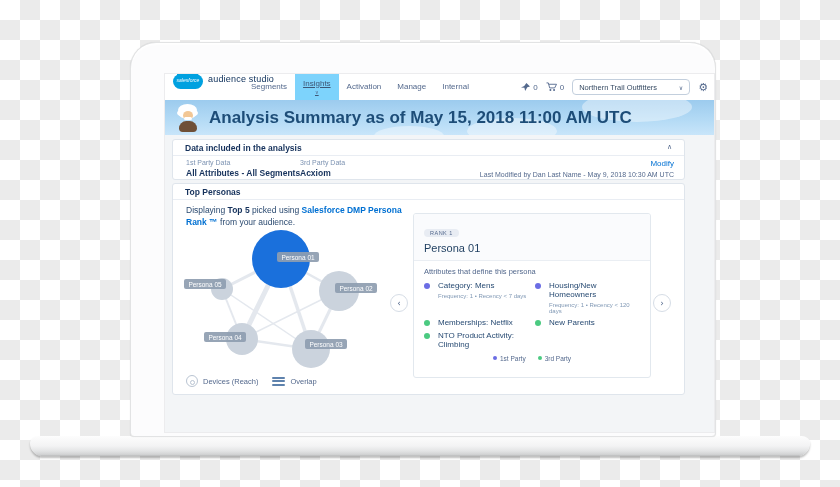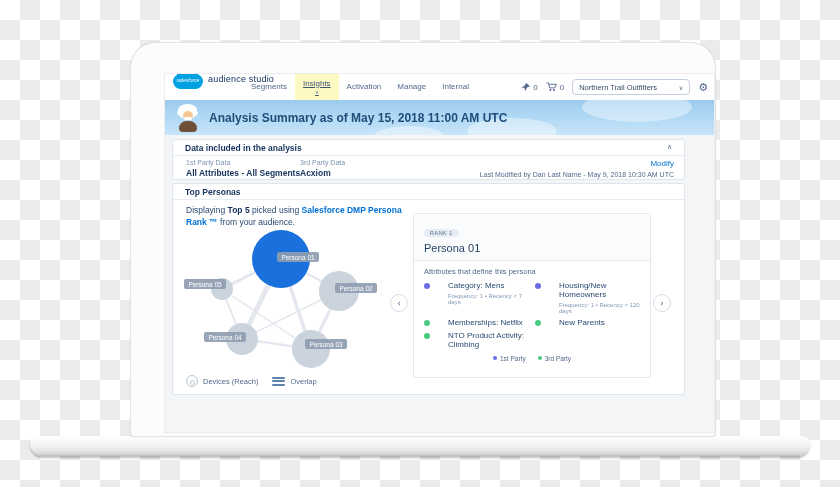--- a/index.html
+++ b/index.html
@@ -37,35 +37,35 @@
   .nav{position:absolute;left:0;top:0;width:100%;height:26px;background:#fff;border-bottom:1px solid #e2e8f0;}
   .brand{position:absolute;left:8px;top:0;height:26px;display:flex;gap:5px;}
   .cloud{position:relative;width:30px;height:15px;background:#00a1e0;border-radius:10px;}
   .cloud::before{content:"";position:absolute;left:4px;top:-5px;width:12px;height:12px;background:#00a1e0;border-radius:50%;}
   .cloud::after{content:"";position:absolute;right:5px;top:-4px;width:9px;height:9px;background:#00a1e0;border-radius:50%;}
   .cloud span{position:absolute;left:0;right:0;top:3px;text-align:center;color:#fff;font-size:5px;font-style:italic;}
   .brand-text{font-size:9px;color:#0b2e59;letter-spacing:.2px;}
   .menu{position:absolute;left:78px;top:0;height:26px;display:flex;align-items:stretch;}
   .menu-item{display:flex;flex-direction:column;align-items:center;justify-content:center;
     padding:0 8px;font-size:8px;color:#54698d;line-height:1;cursor:pointer;}
-  .menu-item.active{background:#fef9c3;color:#3e5776;text-decoration:underline;}
+  .menu-item.active{background:#7dd3fc;color:#3e5776;text-decoration:underline;}
   .menu-item .caret{font-size:5px;margin-top:2px;color:#54698d;}
   .nav-right{position:absolute;right:6px;top:0;height:26px;display:flex;align-items:center;gap:8px;}
   .counter{display:flex;align-items:center;gap:3px;font-size:8px;color:#54698d;}
   .org-select{display:flex;align-items:center;justify-content:space-between;gap:6px;
     width:104px;height:14px;border:1px solid #c3cfdd;border-radius:4px;background:#fff;
     padding:0 6px;font-size:7.5px;color:#374b63;cursor:pointer;}
   .uni{font-family:"DejaVu Sans",sans-serif;}
   .gear{font-size:11px;color:#54698d;line-height:1;cursor:pointer;}
   
   .banner{position:absolute;left:0;top:26px;width:100%;height:35px;
     background:linear-gradient(180deg,#9ccbee 0%,#b3daf5 55%,#c8e5fa 100%);overflow:hidden;}
   .cloud-shape{position:absolute;background:rgba(255,255,255,.4);border-radius:50%;}
   .banner-title{position:absolute;left:44px;top:0;height:100%;display:flex;align-items:center;
-    font-size:12px;font-weight:bold;color:#1d4d78;}
+    font-size:17px;font-weight:bold;color:#1d4d78;}
   .einstein{position:absolute;left:9px;top:4px;width:28px;height:28px;}
   .einstein .hair{position:absolute;left:4px;top:0;width:19px;height:12px;background:#fff;border-radius:50%;
     box-shadow:-3px 3px 0 -2px #fff,3px 3px 0 -2px #fff, 0 4px 0 -1px #fff;}
   .einstein .face{position:absolute;left:9px;top:7px;width:10px;height:9px;background:#f2c795;border-radius:50%;}
   .einstein .stache{position:absolute;left:10px;top:13px;width:8px;height:3px;background:#fff;border-radius:2px;}
   .einstein .body{position:absolute;left:5px;top:17px;width:18px;height:11px;background:#6e4f37;border-radius:8px 8px 4px 4px;}
   
   .page{position:absolute;left:0;top:61px;right:0;bottom:0;background:#f3f5f7;}
   .card{position:relative;margin-left:7px;width:513px;background:#fff;border:1px solid #dfe5ec;border-radius:3px;box-sizing:border-box;}
   .card-header{display:flex;align-items:center;justify-content:space-between;height:15px;
@@ -103,21 +103,21 @@
   .pp-name{font-size:11px;color:#1d3d5f;margin-top:3px;}
   .devices-row{display:flex;align-items:center;gap:5px;margin-top:5px;}
   .devices-icon{position:relative;width:13px;height:13px;background:#1670d2;border-radius:50%;flex:none;}
   .devices-icon::before{content:"";position:absolute;left:3px;top:4px;width:5px;height:4px;border:1px solid #fff;border-radius:1px;}
   .devices-icon::after{content:"";position:absolute;right:2px;top:4px;width:2px;height:5px;background:#fff;border-radius:1px;}
   .devices-num{font-size:10px;font-weight:bold;color:#16325c;line-height:1;}
   .devices-label{font-size:5.5px;color:#8aa0b8;letter-spacing:.6px;margin-top:2px;}
   .pp-attrs{padding:6px 10px 0;}
   .attrs-title{font-size:7.5px;color:#54698d;margin-bottom:6px;}
   .attr-grid{display:grid;grid-template-columns:1fr 1fr;column-gap:6px;row-gap:5px;}
-  .attr{display:flex;gap:18px;align-items:flex-start;}
+  .attr{display:flex;gap:8px;align-items:flex-start;}
   .dot{width:6px;height:6px;border-radius:50%;flex:none;margin-top:1px;}
   .dot.p1{background:#6b6de4;}
   .dot.p3{background:#4bca81;}
   .dot.sm{width:4px;height:4px;margin-top:0;}
   .attr-label{font-size:8px;color:#284b73;line-height:1.1;}
   .attr-sub{font-size:6px;color:#8199b5;margin-top:2px;}
   .party-legend{display:flex;justify-content:center;align-items:center;gap:12px;margin-top:5px;}
   .party-item{display:flex;align-items:center;gap:3px;font-size:6.5px;color:#54698d;}
 </style>
 </head>

